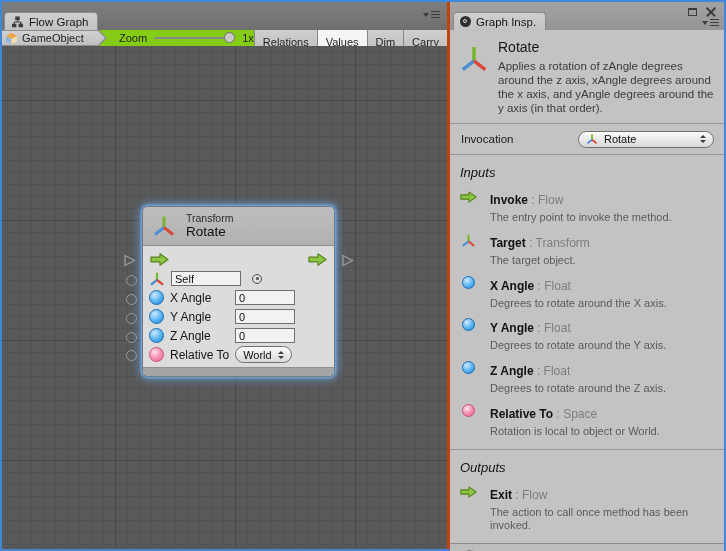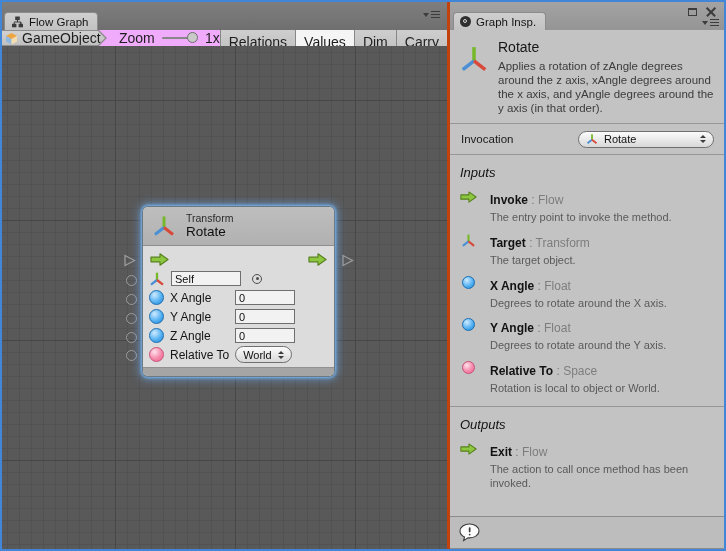--- a/index.html
+++ b/index.html
@@ -9,21 +9,21 @@
   
   .flow-panel{position:absolute;left:0;top:0;width:445px;height:547px;}
   .tabbar{height:28px;background:linear-gradient(#7e7e7e,#6f6f6f);position:relative;}
   .tab{position:absolute;bottom:0;height:18px;background:linear-gradient(#cfcfcf,#c2c2c2);border:1px solid #8b8b8b;border-bottom:none;border-radius:4px 4px 0 0;display:flex;align-items:center;gap:5px;padding:0 9px 0 6px;font-size:11.5px;color:#141414;box-sizing:border-box;}
   .tab.flow{left:2px;}
   .menu-ic{display:flex;align-items:center;gap:2px;cursor:default;}
   .menu-caret{width:0;height:0;border-left:3.5px solid transparent;border-right:3.5px solid transparent;border-top:4px solid #3c3c3c;}
   .menu-lines{width:9px;height:8px;background:repeating-linear-gradient(#3c3c3c 0 1.5px,transparent 1.5px 3px);}
   .tabbar .menu-ic{position:absolute;right:7px;top:9px;}
 
-  .toolbar{height:16px;background:#f0abfc;border-bottom:1px solid #848484;display:flex;align-items:center;font-size:14px;color:#1e1e1e;}
+  .toolbar{height:16px;background:#84cc16;border-bottom:1px solid #848484;display:flex;align-items:center;font-size:11px;color:#1e1e1e;}
   .crumb-wrap{height:16px;width:106px;position:relative;flex:none;}
   .crumb-bg{position:absolute;inset:0;background:#8d8d8d;clip-path:polygon(0 0,97px 0,105px 8px,97px 16px,0 16px);}
   .crumb{position:absolute;left:0;top:1px;width:104px;height:14px;background:linear-gradient(#d2d2d2,#bfbfbf);clip-path:polygon(0 0,96px 0,103px 7px,96px 14px,0 14px);display:flex;align-items:center;gap:4px;padding-left:3px;box-sizing:border-box;}
   .zoom-label{margin-left:11px;text-align:right;}
   .slider{width:101px;height:16px;position:relative;margin-left:7px;}
   .slider-track{position:absolute;left:0;right:8px;top:7px;height:2px;background:#878787;border-radius:1px;}
   .slider-handle{position:absolute;right:0;top:2px;width:11px;height:11px;border-radius:50%;background:#c9c9c9;border:1px solid #6d6d6d;box-sizing:border-box;}
   .zoom-val{margin-left:7px;}
   .tb-buttons{margin-left:auto;display:flex;height:100%;align-items:stretch;}
   .tb-btn{display:flex;align-items:center;padding:12px 8px;border-left:1px solid #878787;background:linear-gradient(#cecece,#bfbfbf);color:#1e1e1e;}
@@ -325,20 +325,29 @@
       <div class="pe">
         <span class="pe-icon">
             <span class="ball blue small"></span>
           </span>
         <div class="pe-body">
           <div><span class="pe-name">Y Angle</span><span class="pe-sep"> : </span><span class="pe-type">Float</span></div>
           <div class="pe-desc">Degrees to rotate around the Y axis.</div>
         </div>
       </div>
 
+      <div class="pe">
+        <span class="pe-icon">
+            <span class="ball blue small"></span>
+          </span>
+        <div class="pe-body">
+          <div><span class="pe-name">Z Angle</span><span class="pe-sep"> : </span><span class="pe-type">Float</span></div>
+          <div class="pe-desc">Degrees to rotate around the Z axis.</div>
+        </div>
+      </div>
 
       <div class="pe">
         <span class="pe-icon">
             <span class="ball pink small"></span>
           </span>
         <div class="pe-body">
           <div><span class="pe-name">Relative To</span><span class="pe-sep"> : </span><span class="pe-type">Space</span></div>
           <div class="pe-desc">Rotation is local to object or World.</div>
         </div>
       </div>

